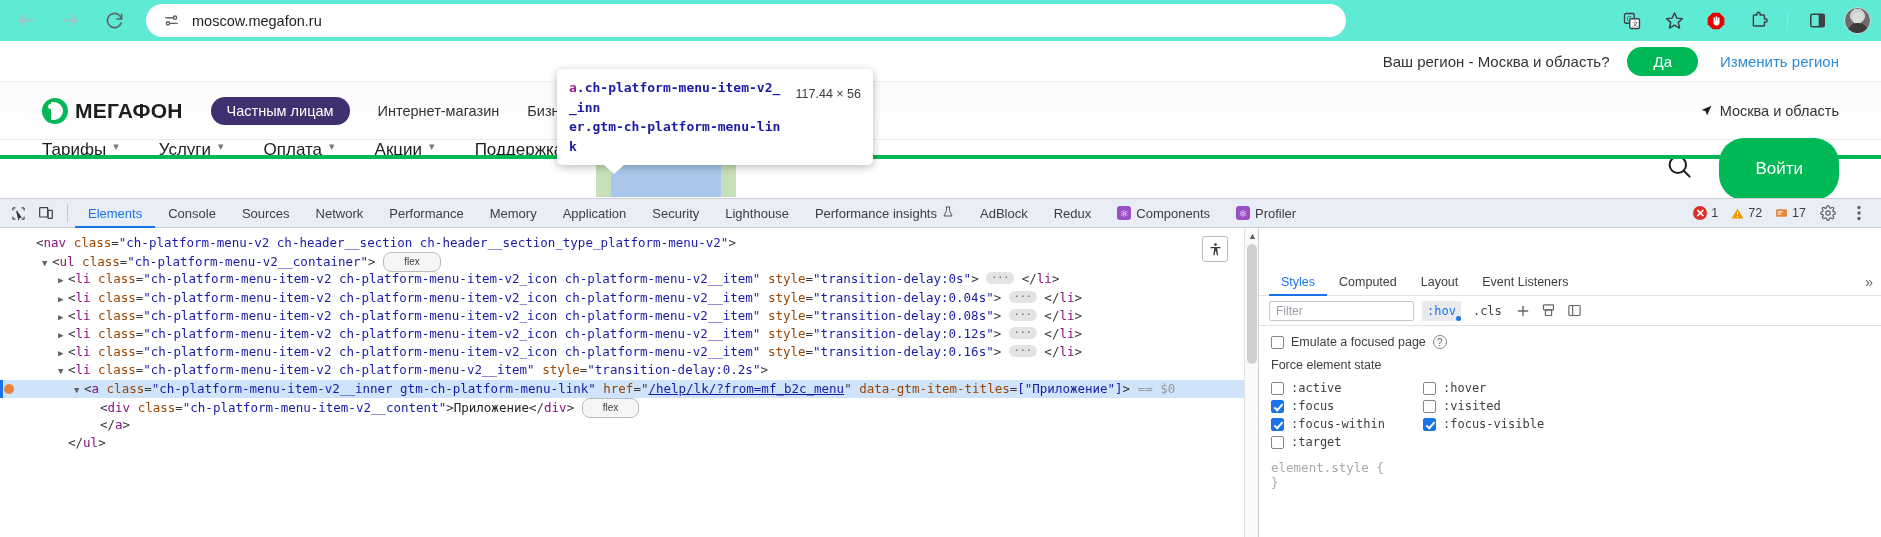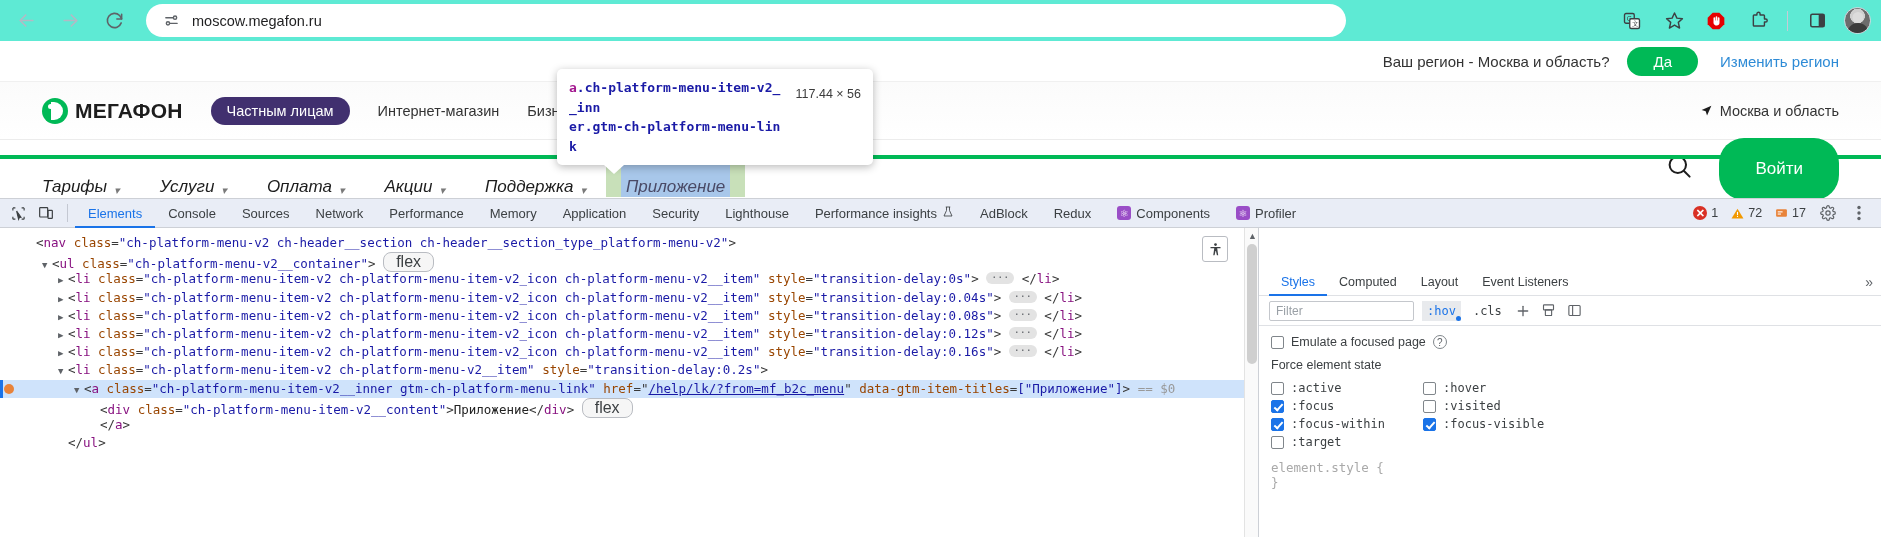--- a/index.html
+++ b/index.html
@@ -95,22 +95,22 @@
   }
   .top-link { margin-left: 28px; font-size: 14.5px; color: #333; cursor: pointer; white-space: nowrap; }
   .header-right { margin-left: auto; display: flex; align-items: center; gap: 7px; cursor: pointer; }
   .geo-text { font-size: 14.5px; color: #333; }
 
   .main-nav {
     height: 58px; display: flex; align-items: stretch; padding-left: 42px;
     border-top: 1px solid #ececec; position: relative;
   }
   .nav-item {
-    display: flex; align-items: flex-end; gap: 7px; padding: 0 20px;
-    font-size: 17px; color: #1d1d1d; cursor: pointer; white-space: nowrap; font-style: italic;
+    display: flex; align-items: flex-start; gap: 7px; padding: 0 20px;
+    font-size: 17px; color: #1d1d1d; cursor: pointer; white-space: nowrap;
   }
   .nav-item:first-child { padding-left: 0; }
   .chev { font-size: 11px; color: #7a7a7a; }
   .nav-item.highlight {
     position: relative; color: #4a4a66;
     background: linear-gradient(90deg,
       #c8e0b9 0, #c8e0b9 10.5%,
       #a8c7ea 10.5%, #a8c7ea 89.5%,
       #c8e0b9 89.5%, #c8e0b9 100%);
   }
@@ -181,21 +181,21 @@
   .tri { display:inline-block; width: 10px; color:#5f6368; font-size: 9px; }
   .tok-tag { color: #881280; }
   .tok-attr { color: #994500; }
   .tok-val { color: #1a1aa6; }
   .tok-punct { color: #393939; }
   .tok-text { color: #222; }
   .tok-link { color: #1a1aa6; text-decoration: underline; cursor: pointer; }
   .tok-gray { color: #999; }
   .flex-badge {
     display:inline-block; border:1px solid #b9bcc2; border-radius: 8px;
-    padding: 0 12px; font-size: 16px; color: #3c4043; background:#f6f6f6;
+    padding: 0 20px; font-size: 10px; color: #3c4043; background:#f6f6f6;
     font-family:"Liberation Sans",sans-serif; vertical-align: 1px;
   }
   .ellipsis-badge {
     display:inline-block; background:#e3e3e3; border-radius:8px; padding:0 5px;
     font-size:10px; color:#5f6368; line-height:12px; vertical-align:2px;
   }
   .bp-dot { position:absolute; left: 4px; top: 4px; width: 10px; height: 10px; border-radius:50%; background:#e8833a; }
   .a11y-btn {
     position: absolute; right: 30px; top: 8px; width: 26px; height: 26px;
     border: 1px solid #b9bcc2; border-radius: 3px; background:#fff;

